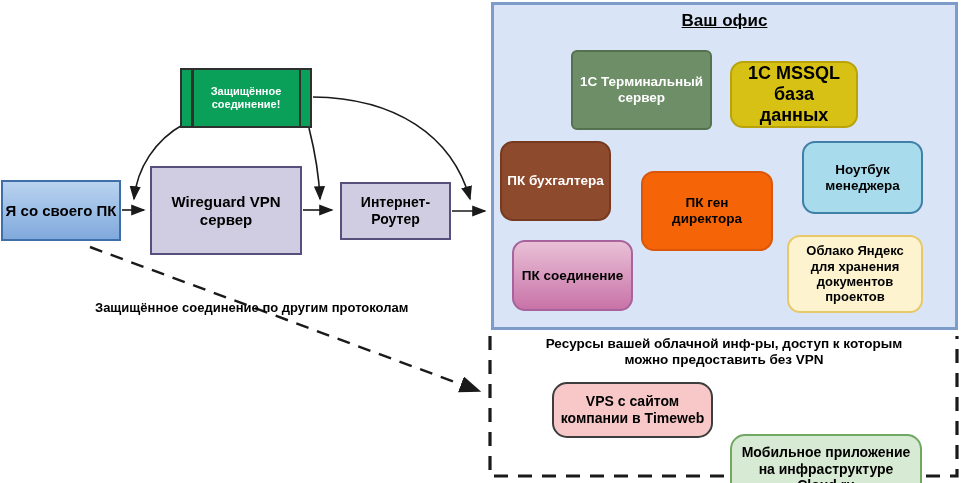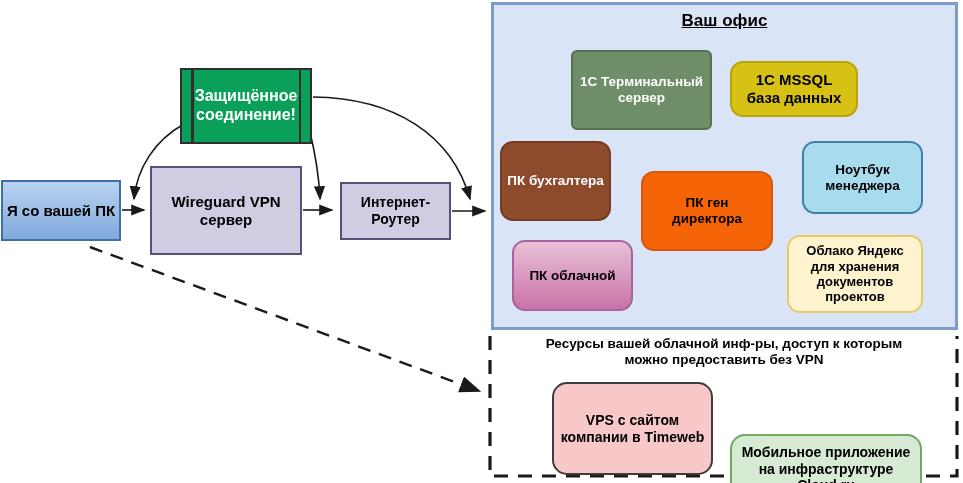--- a/index.html
+++ b/index.html
@@ -22,23 +22,23 @@
     left:150px; top:166px; width:152px; height:89px;
     background:var(--lavender_fill); border:2px solid var(--lavender_border);
     font-size:15px; padding:12px 8px;
   }
   .router-box {
     left:340px; top:182px; width:111px; height:58px;
     background:var(--lavender_fill); border:2px solid var(--lavender_border);
     font-size:14px; padding:0 12px;
   }
   .secure-box {
-    left:180px; top:68px; width:132px; height:76px;
+    left:180px; top:68px; width:132px; height:60px;
     background:var(--secure_fill); border:2.5px solid var(--secure_border);
-    color:#fff; font-size:16px; padding:0 14px;
+    color:#fff; font-size:11px; padding:0 14px;
   }
   .secure-box::before, .secure-box::after {
     content:""; position:absolute; top:0; bottom:0; width:2.5px;
     background:var(--secure_border);
   }
   .secure-box::before { left:9px; }
   .secure-box::after { right:9px; }
   
   .office {
     position:absolute; left:491px; top:2px; width:467px; height:328px;
@@ -49,23 +49,23 @@
     position:absolute; left:491px; top:11px; width:467px; text-align:center;
     font-size:17px;
     text-decoration:underline;
   }
   .term-box {
     left:571px; top:50px; width:141px; height:80px;
     background:var(--term_fill); border:2px solid var(--term_border);
     border-radius:6px; color:#fff; font-size:13.5px; padding:0 4px;
   }
   .mssql-box {
-    left:730px; top:61px; width:128px; height:56px;
+    left:730px; top:61px; width:128px; height:67px;
     background:var(--mssql_fill); border:2px solid var(--mssql_border);
-    border-radius:13px; font-size:15px; padding:0 6px;
+    border-radius:13px; font-size:18px; padding:0 6px;
   }
   .accountant-box {
     left:500px; top:141px; width:111px; height:80px;
     background:var(--accountant_fill); border:2px solid var(--accountant_border);
     border-radius:13px; color:#fff; font-size:13.5px; padding:0 2px;
   }
   .ceo-box {
     left:641px; top:171px; width:132px; height:80px;
     background:var(--ceo_fill); border:2px solid var(--ceo_border);
     border-radius:13px; font-size:13.5px; padding:0 20px;
@@ -85,21 +85,21 @@
     left:787px; top:235px; width:136px; height:78px;
     background:var(--yandex_fill); border:2px solid var(--yandex_border);
     border-radius:13px; font-size:13px; padding:0 6px;
   }
   
   .cloud-title {
     position:absolute; left:534px; top:336px; width:380px; text-align:center;
     font-size:13.5px; line-height:1.22;
   }
   .vps-box {
-    left:552px; top:382px; width:161px; height:93px;
+    left:552px; top:382px; width:161px; height:56px;
     background:var(--vps_fill); border:2px solid var(--vps_border);
     border-radius:15px; font-size:14px; padding:0 4px;
   }
   .mobile-box {
     left:730px; top:386px; width:192px; height:70px;
     background:var(--mobile_fill); border:2px solid var(--mobile_border);
     border-radius:15px; font-size:14px; padding:0 4px;margin-top:48px;
   }
   .protocol-note {
     position:absolute; left:95px; top:300px; width:340px;
@@ -127,31 +127,32 @@
       <path d="M309 128 C315 152 319 175 320 199" marker-end="url(#ah)"></path>
       <path d="M313 97 C395 98 452 135 470 199" marker-end="url(#ah)"></path>
       <path d="M90 247 L479 391" stroke-width="2.4" stroke-dasharray="13 9" marker-end="url(#ah)"></path>
       <path d="M490 336 V476 H957 V336" stroke-width="3.2" stroke-dasharray="14 10"></path>
     </g>
   </svg>
 
   <div class="office"></div>
   <div class="office-title">Ваш офис</div>
 
-  <div class="box pc-box">Я со вашей ПК</div>
+  <div class="box pc-box">Я со своего ПК</div>
   <div class="box vpn-box">Wireguard VPN сервер</div>
   <div class="box router-box">Интернет-Роутер</div>
   <div class="box secure-box">Защищённое соединение!</div>
 
   <div class="box term-box">1С Терминальный сервер</div>
   <div class="box mssql-box">1С MSSQL база данных</div>
   <div class="box accountant-box">ПК бухгалтера</div>
   <div class="box ceo-box">ПК ген директора</div>
   <div class="box laptop-box">Ноутбук менеджера</div>
-  <div class="box designer-box">ПК облачной</div>
+  <div class="box designer-box">ПК соединение</div>
   <div class="box yandex-box">Облако Яндекс для хранения документов проектов</div>
 
   <div class="cloud-title">Ресурсы вашей облачной инф-ры, доступ к которым можно предоставить без VPN</div>
   <div class="box vps-box">VPS с сайтом компании в Timeweb</div>
   <div class="box mobile-box">Мобильное приложение на инфраструктуре Cloud.ru</div>
 
+  <div class="protocol-note">Защищённое соединение по другим протоколам</div>
 
 </div>
 
 </body></html>

